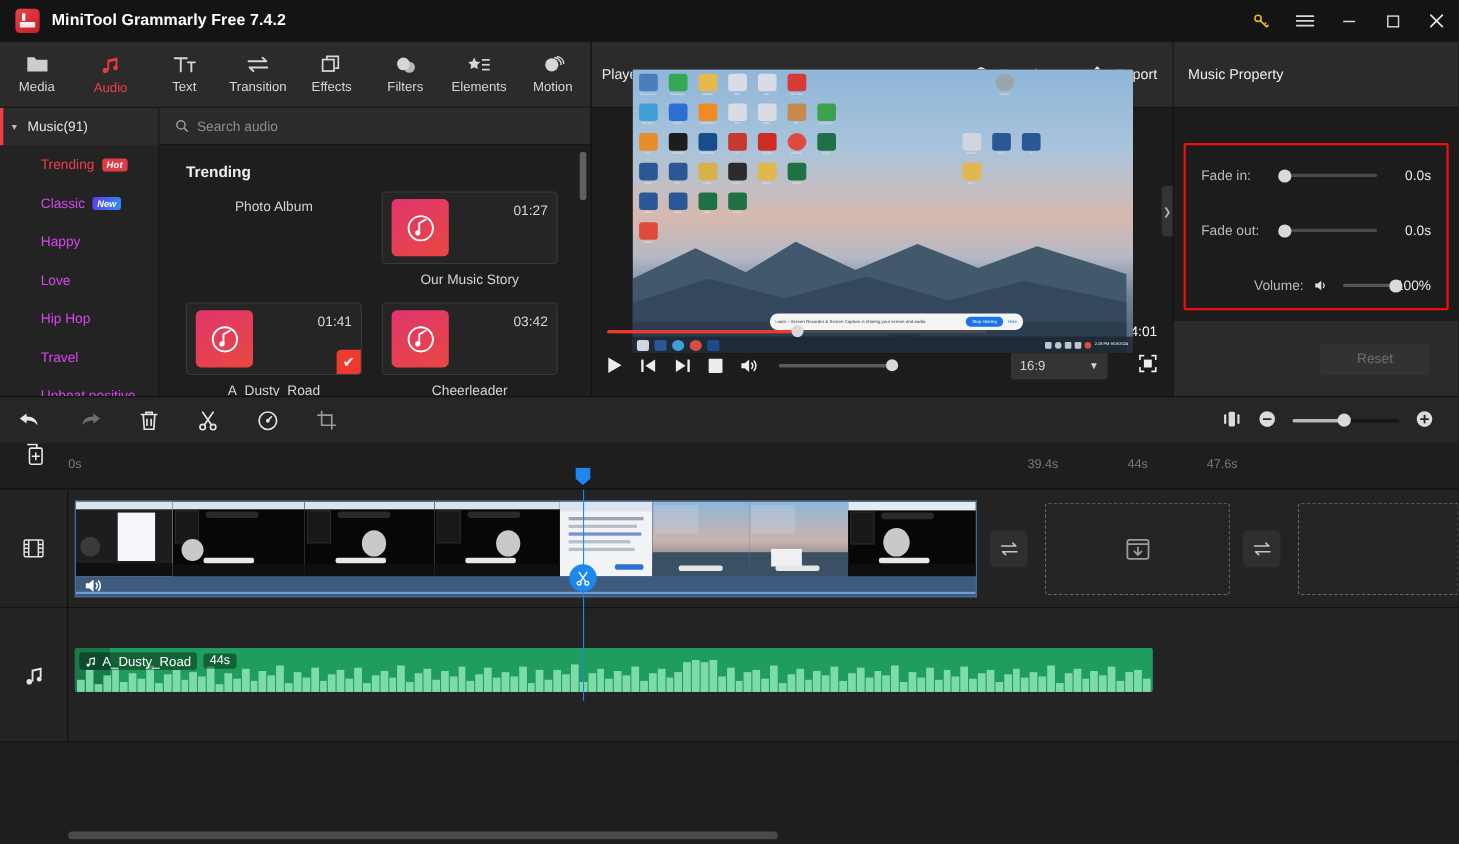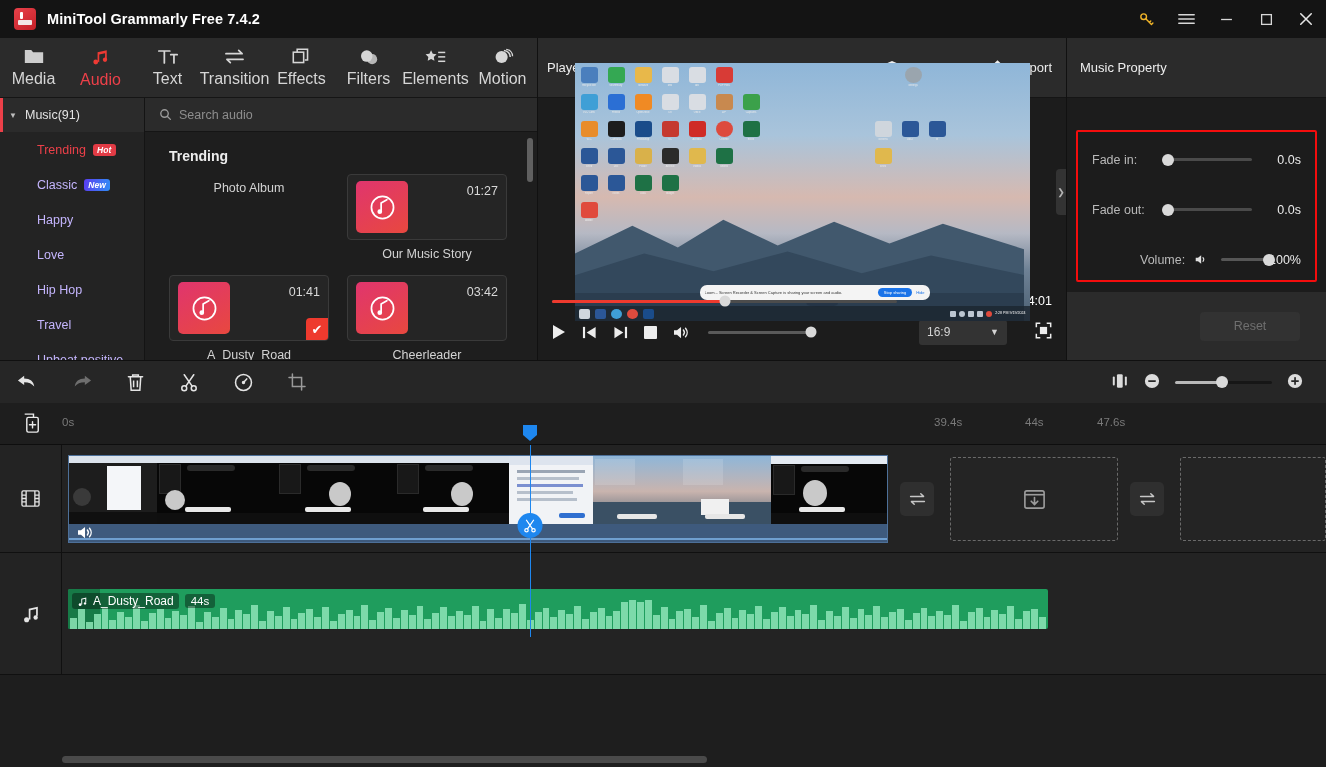--- a/index.html
+++ b/index.html
@@ -20,34 +20,34 @@
   .tb-title { margin-left:11px; font-size:14.5px; font-weight:bold; color:#fff; letter-spacing:.1px;}
   .tb-spacer { flex:1; }
   .tb-btn { width:40px; height:38px; display:flex; align-items:center; justify-content:center; }
 
   
   .main { flex:1; display:flex; min-height:0; }
   .leftcol { width:537px; display:flex; flex-direction:column; background:#1c1c1c; flex:0 0 537px;}
   .toolbar { height:60px; background:#2b2b2b; display:flex; align-items:center; flex:0 0 60px;
              border-bottom:1px solid #151515;}
   .tool { width:67px; display:flex; flex-direction:column; align-items:center; gap:4px; cursor:pointer;}
-  .tool .tl { font-size:16px; color:#d6d6d6; white-space:nowrap;}
+  .tool .tl { font-size:12px; color:#d6d6d6; white-space:nowrap;}
   .tool.active .tl { color:#ec4049; }
   .tool svg { display:block; }
 
   
   .lib { flex:1; display:flex; min-height:0; }
   .cats { width:145px; background:#232323; flex:0 0 145px; overflow:hidden; border-right:1px solid #141414;}
   .cat-group { height:34px; display:flex; align-items:center; padding-left:8px; gap:7px;
                background:#2b2b2b; position:relative; cursor:pointer;}
   .cat-group.sel::before{content:"";position:absolute;left:0;top:0;bottom:0;width:3px;background:#ec4049;}
   .cat-group .caret{ font-size:8px; color:#bdbdbd; width:10px; text-align:center;}
   .cat-group .gl { font-size:12.5px; color:#e3e3e3;}
   .cat-item { height:35px; display:flex; align-items:center; padding-left:37px; gap:7px; cursor:pointer;}
-  .cat-item .cl { font-size:12.5px; color:#c4b5fd;}
+  .cat-item .cl { font-size:12.5px; color:#d946ef;}
   .cat-item.active .cl{ color:#ec4049;}
   .badge-hot{ background:#e23b45; color:#fff; font-size:8.5px; font-weight:bold; font-style:italic;
               padding:1px 4px; border-radius:3px; letter-spacing:.2px;}
   .badge-new{ background:linear-gradient(100deg,#5b3df0,#2f8df5); color:#fff; font-size:8.5px;
               font-weight:bold; font-style:italic; padding:1px 4px; border-radius:3px;}
 
   .listpane { flex:1; display:flex; flex-direction:column; background:#1e1e1e; min-width:0;}
   .searchbar { height:34px; background:#2b2b2b; display:flex; align-items:center; flex:0 0 34px;
                border-bottom:1px solid #151515;}
   .search-in { display:flex; align-items:center; gap:7px; margin-left:14px; }
@@ -148,21 +148,21 @@
   
   .tl-bar{ height:43px; background:#262626; display:flex; align-items:center; flex:0 0 43px;
            border-top:1px solid #101010;}
   .tl-tool{ width:54px; display:flex; align-items:center; justify-content:center; cursor:pointer;}
   .tl-right{ margin-left:auto; display:flex; align-items:center; gap:15px; margin-right:23px;}
   .zoom-track{ width:97px; height:3px; background:#161616; border-radius:2px; position:relative;}
   .zoom-fill{ position:absolute; left:0; top:0; bottom:0; width:48%; background:#b9b9b9; border-radius:2px;}
   .zoom-knob{ position:absolute; left:48%; top:50%; transform:translate(-50%,-50%); width:12px; height:12px;
               border-radius:50%; background:#d9d9d9; cursor:pointer;}
 
-  .ruler{ height:42px; background:#1e1e1e; display:flex; align-items:center; position:relative; flex:0 0 42px;
+  .ruler{ height:42px; background:#1e1e1e; display:flex; align-items:flex-start; position:relative; flex:0 0 42px;
           border-bottom:1px solid #0e0e0e;}
   .ruler-icon{ width:62px; display:flex; align-items:center; justify-content:center; cursor:pointer;}
   .tick{ position:absolute; font-size:11.5px; color:#7a7a7a; top:13px;}
   .playhead{ position:absolute; top:22px; width:14px; height:16px; background:#1e87ef;
              clip-path:polygon(0 0,100% 0,100% 62%,50% 100%,0 62%); cursor:pointer; z-index:9;}
   .playline{ position:absolute; width:1px; background:#1e87ef; z-index:8;}
 
   .tracks{ flex:1; position:relative; overflow:hidden; background:#1e1e1e;}
   .trk{ position:absolute; left:0; right:0; background:#232323; border-bottom:1px solid #101010;}
   .trk-head{ position:absolute; left:0; top:0; bottom:0; width:62px; display:flex; align-items:center;

